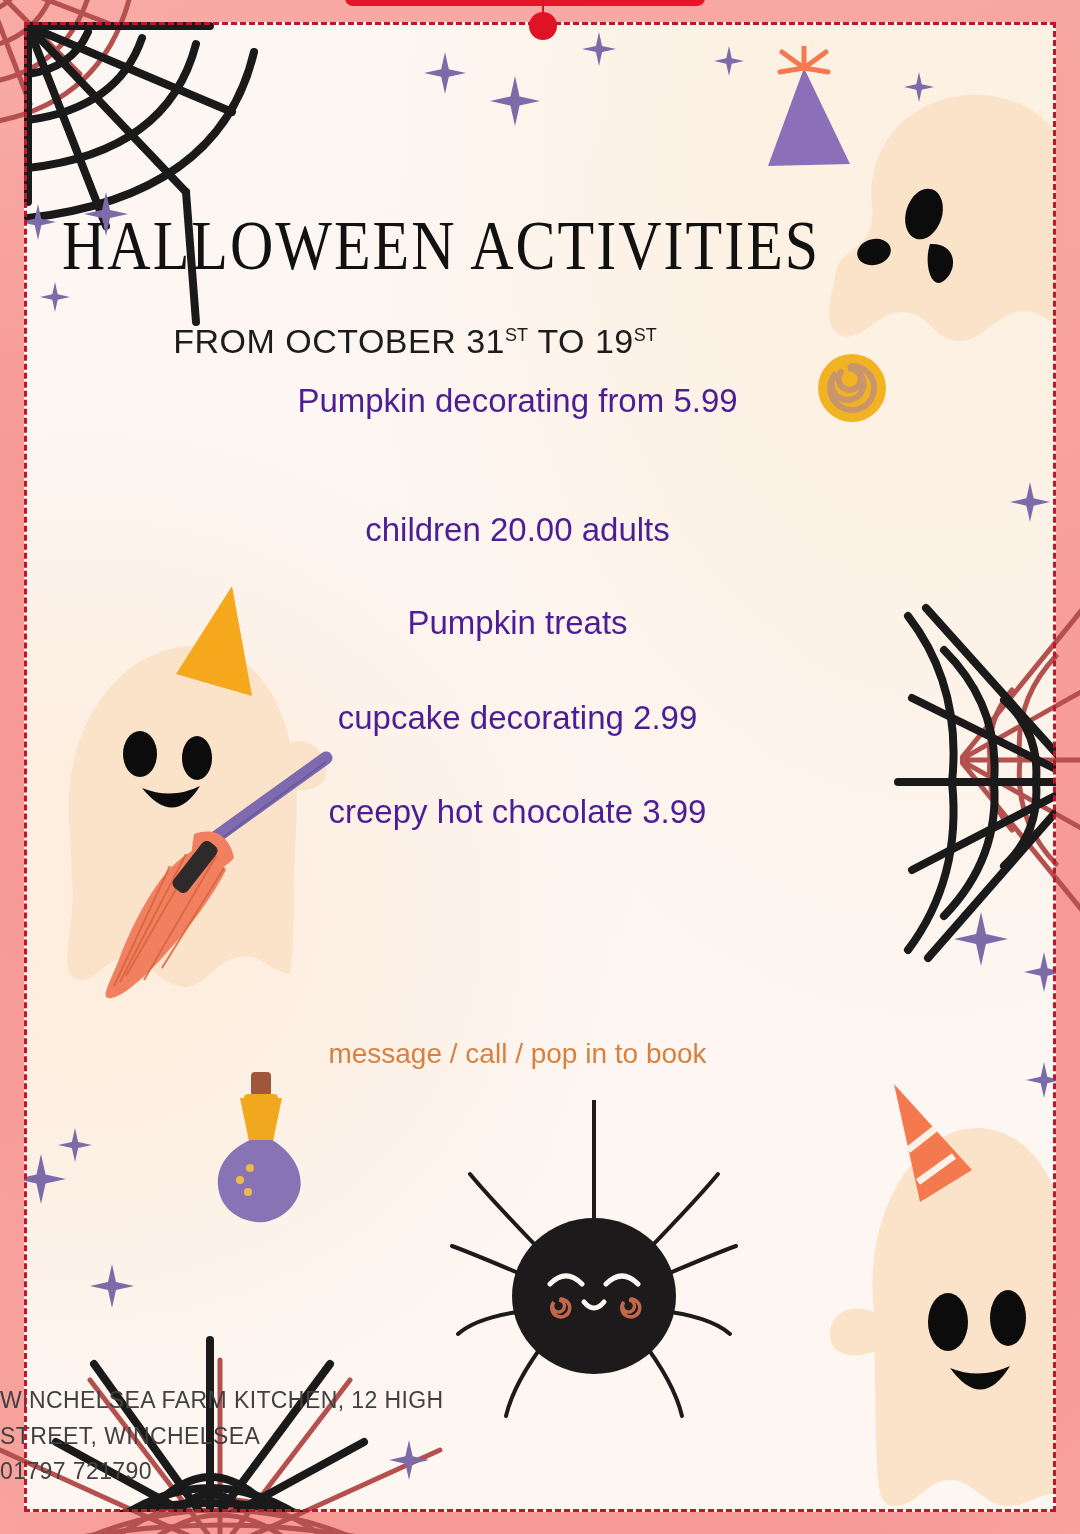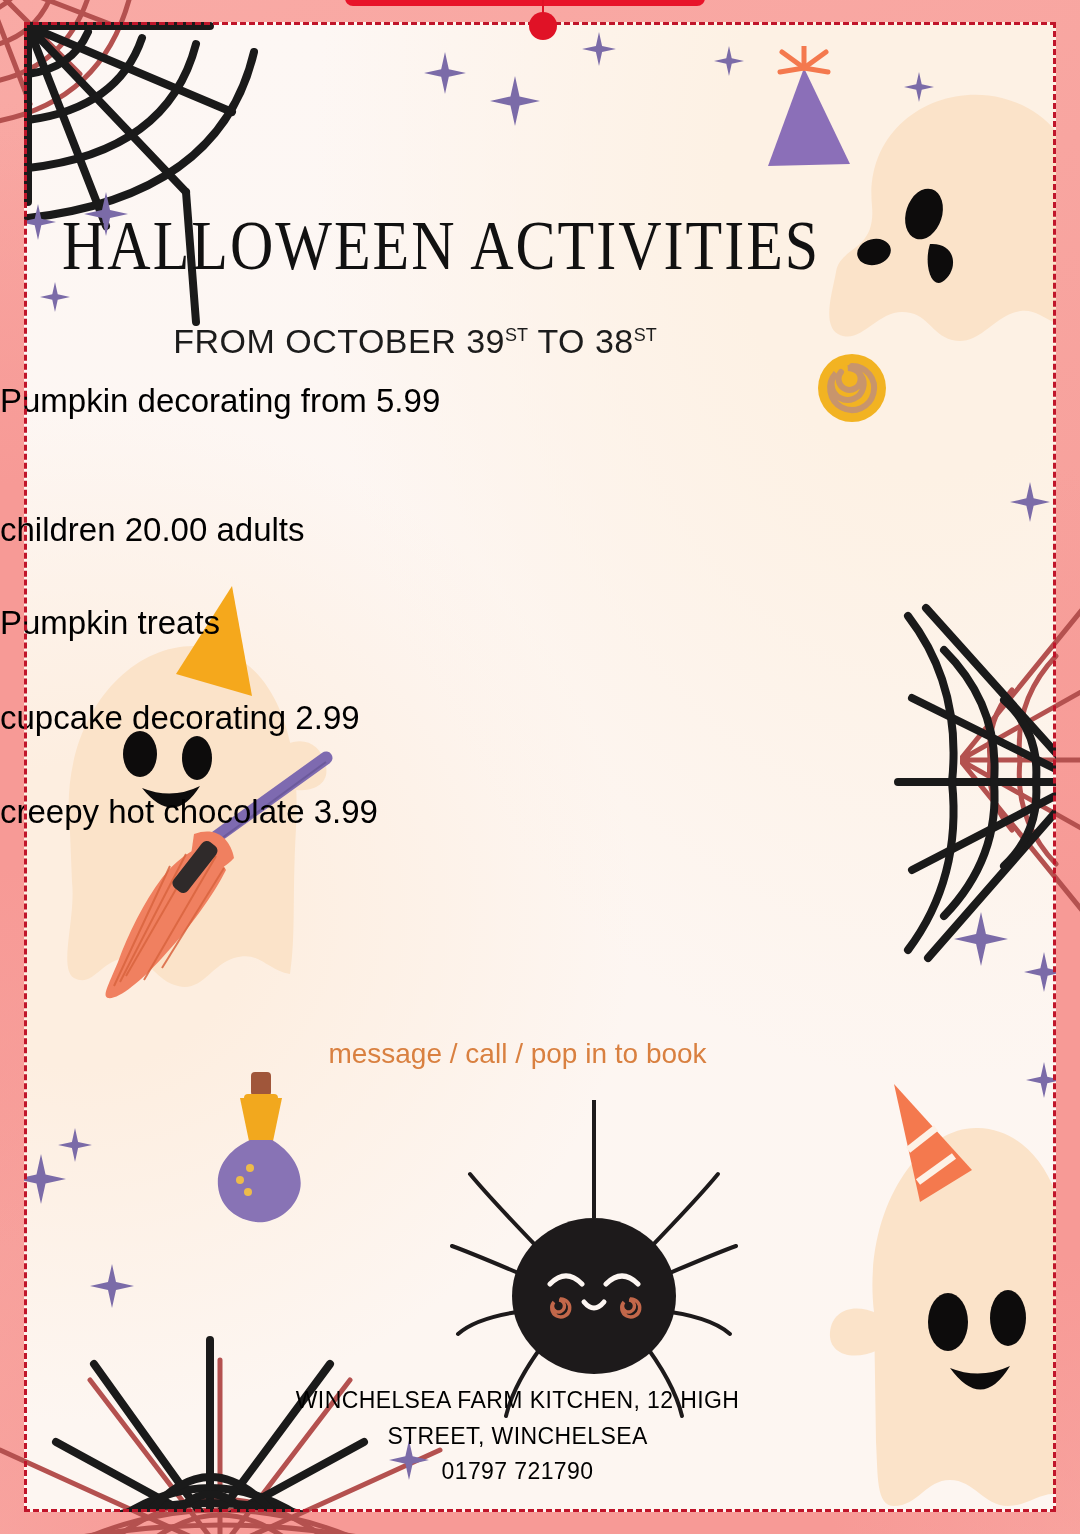--- a/index.html
+++ b/index.html
@@ -79,22 +79,22 @@
     font-size: 34px;
     letter-spacing: 0.5px;
     color: #1c1c1c;
     font-weight: 400;
   }
   .subtitle sup { font-size: 18px; vertical-align: super; letter-spacing:0; }
   .menu {
     position: absolute;
     left: 0; top: 378px;
     width: 1035px;
-    text-align: left;
-    color: #000000;
+    text-align: center;
+    color: #4c1d95;
     font-size: 33px;
     font-weight: 300;
     line-height: 1.42;
   }
   .menu .ln { margin: 0; padding: 0; }
   .menu .gap-sm { height: 48px; }
   .menu .gap-md { height: 46px; }
   .menu .gap-lg { height: 82px; }
   .cta {
     position: absolute;
@@ -102,22 +102,21 @@
     width: 1035px;
     text-align: center;
     color: #d98040;
     font-size: 28px;
     font-weight: 300;
   }
   .address {
     position: absolute;
     left: 0; top: 1383px;
     width: 1035px;
-    text-align: center;
-    color: #000000;
+    color: #404040;
     font-size: 23px;
     line-height: 1.55;
     letter-spacing: 0.4px;
   }
   .address .phone { font-size: 23px; }
   
   .deco { position: absolute; z-index: 10; }
   .sparkle { position: absolute; z-index: 12; }
   .reddot {
     position: absolute;
@@ -364,21 +363,21 @@
       </svg>
   </div>
 
   <div class="dashes"></div>
 
   <div class="content">
 
     <div class="title">HALLOWEEN  ACTIVITIES</div>
 
     <div class="subtitle">
-      <span>FROM OCTOBER 39</span><sup>ST</sup><span> TO 38</span><sup>ST</sup>
+      <span>FROM OCTOBER 31</span><sup>ST</sup><span> TO 19</span><sup>ST</sup>
     </div>
 
     <div class="menu">
       <div class="ln">Pumpkin decorating from 5.99</div>
       <div class="gap-lg"></div>
       <div class="ln">children 20.00 adults</div>
       <div class="gap-md"></div>
       <div class="ln">Pumpkin treats</div>
       <div class="gap-sm"></div>
       <div class="ln">cupcake decorating 2.99</div>

